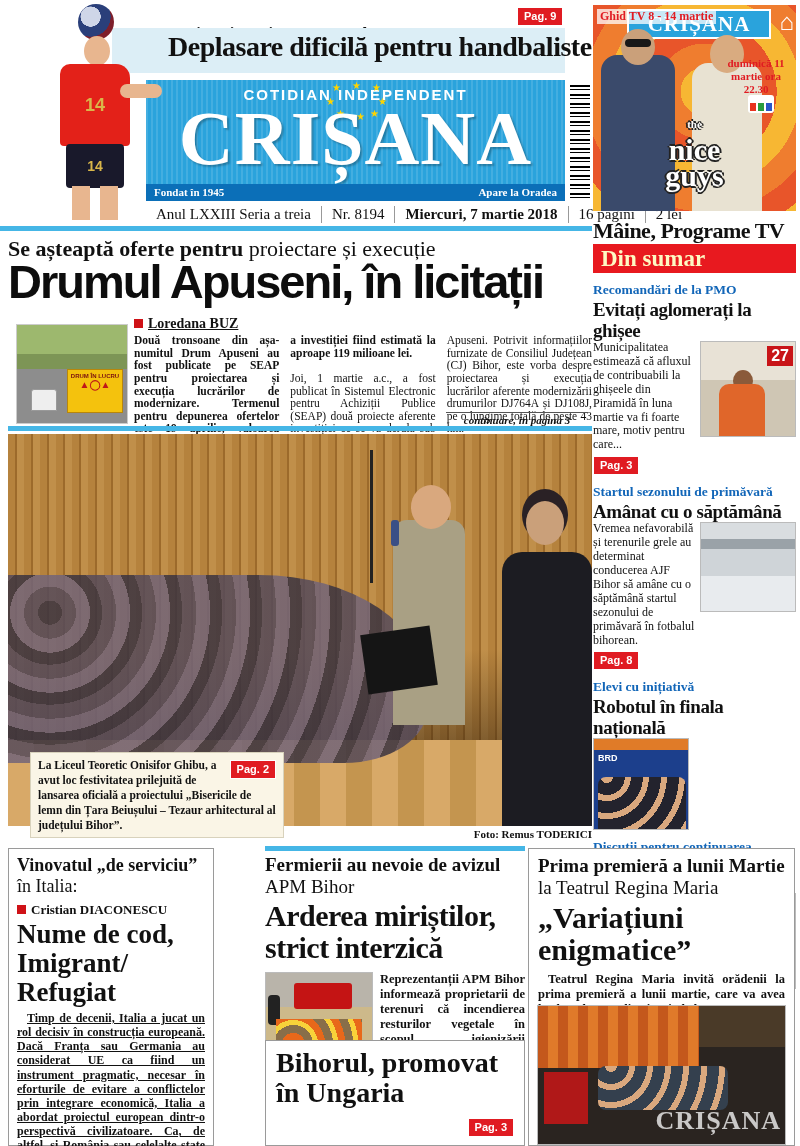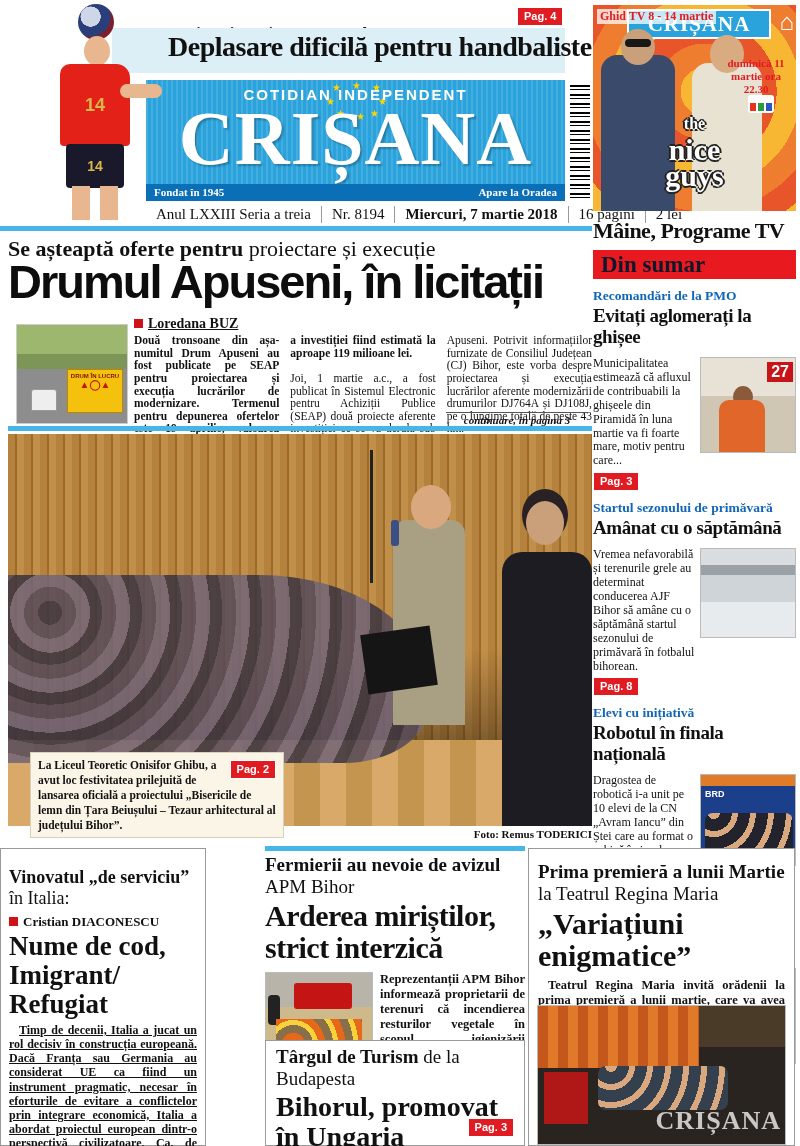--- a/index.html
+++ b/index.html
@@ -112,69 +112,69 @@
     display:flex; align-items:flex-end; gap:2px; padding:2px; }
   #tv-logo i { flex:1; height:8px; } 
   #fig-left { position:absolute; left:8px; top:50px; width:74px; height:156px; background:#3a4a6b; border-radius:16px 16px 0 0; }
   #fig-left .h { position:absolute; left:20px; top:-26px; width:34px; height:36px; border-radius:50%; background:#caa07a; }
   #fig-left .g { position:absolute; left:24px; top:-16px; width:26px; height:8px; background:#181818; border-radius:4px; }
   #fig-right { position:absolute; right:34px; top:58px; width:70px; height:148px; background:#e8e2d2; border-radius:16px 16px 0 0; }
   #fig-right .h { position:absolute; left:18px; top:-28px; width:34px; height:38px; border-radius:50%; background:#d9ab80; }
   #movie-title { position:absolute; left:0; bottom:22px; width:100%; text-align:center; color:#fff;
     font:bold 30px/26px "Liberation Serif", serif;
     text-shadow:-2px 0 #222, 2px 0 #222, 0 -2px #222, 0 2px #222; }
-  #movie-title .small { font-size:16px; display:block; }
+  #movie-title .small { font-size:11px; display:block; }
   #tv-caption { margin-top:7px; font:bold 22px "Liberation Serif", serif; letter-spacing:-0.5px; }
-  #din-sumar { margin-top:6px; background:#e8191f; color:#0f172a;
+  #din-sumar { background:#e8191f; color:#fef9c3;
     font:bold 23px/27px "Liberation Serif", serif; padding:1px 8px; }
   .sum-item { margin-top:9px; }
   .sum-kicker { color:#1266b8; font:bold 13.5px "Liberation Serif", serif; }
   .sum-title { font:bold 19px/21px "Liberation Serif", serif; letter-spacing:-0.4px; margin-top:1px; }
-  .sum-row { display:flex; gap:5px; margin-top:10px; }
+  .sum-row { display:flex; gap:5px; margin-top:0; }
   .sum-body { flex:1; font:12px/1.16 "Liberation Serif", serif; }
   .sum-body .badge { margin-top:4px; }
   .sum-img { width:96px; flex:none; border:1px solid #bbb; position:relative; overflow:hidden; }
   #img-ghisee { height:96px; background:linear-gradient(180deg,#e8e2d6 0 40%, #cfc6b4 40% 100%); }
   #img-ghisee .p27 { position:absolute; right:2px; top:4px; background:#c81418; color:#fff; font:bold 16px/20px "Liberation Sans", sans-serif; padding:0 4px; }
   #img-ghisee .person { position:absolute; left:18px; bottom:0; width:46px; height:52px; border-radius:10px 10px 0 0; background:#e0662a; }
   #img-ghisee .ph { position:absolute; left:32px; bottom:44px; width:20px; height:22px; border-radius:50%; background:#8a5a3a; }
   #img-snow { height:90px; background:linear-gradient(180deg,#d9dde0 0 18%, #9aa2a8 18% 30%, #cfd4d8 30% 60%, #e8ebee 60% 100%); }
   #img-robot { height:92px; background:linear-gradient(180deg,#e07b28 0 12%, #1c3f8c 12% 100%); }
   #img-robot .brd { position:absolute; left:4px; top:14px; color:#fff; font:bold 9px "Liberation Sans", sans-serif; }
   #img-robot .team { position:absolute; left:4px; bottom:0; width:88px; height:52px;
     background:repeating-radial-gradient(circle at 10% 0%, #d9a87e 0 6px, #23232d 6px 18px); border-radius:8px 8px 0 0; }
   #img-sein { height:96px; background:#2f6fc0; }
   #img-sein .cast { position:absolute; left:0; bottom:14px; width:100%; height:50px;
     background:repeating-radial-gradient(circle at 12% 8%, #e3b68d 0 7px, #3a3440 7px 20px); }
   #img-sein .logo { position:absolute; right:2px; bottom:0; color:#e8d21a; background:#c81418;
     font:bold italic 12px "Liberation Serif", serif; padding:0 3px; transform:rotate(-4deg); }
   
   .boxed { border:1px solid #9a9a9a; background:#fff; }
-  #bl-box { left:0; top:848px; width:206px; height:298px; padding:18px 8px; }
+  #bl-box { left:8px; top:848px; width:206px; height:298px; padding:6px 8px; }
   .sec-kicker { font:18px "Liberation Serif", serif; }
   #bl-title { font:bold 27px/29px "Liberation Serif", serif; margin-top:2px; }
   #bl-byline { margin-top:5px; font:bold 13px "Liberation Serif", serif; }
   #bl-box p { font:bold 12px/1.18 "Liberation Serif", serif; text-align:justify; margin-top:4px; text-indent:10px;text-decoration:underline; }
   #bm-rule { left:265px; top:846px; width:260px; }
   #bm { left:265px; top:854px; width:260px; }
   #bm-title { font:bold 30px/32px "Liberation Serif", serif; letter-spacing:-0.5px; margin-top:2px; }
   #bm-row { display:flex; gap:7px; margin-top:8px; }
   #img-fire { width:108px; height:78px; flex:none; border:1px solid #bbb; position:relative; overflow:hidden;
     background:linear-gradient(180deg,#b9b4aa 0 45%, #cdb98a 45% 100%); }
   #img-fire .truck { position:absolute; left:28px; top:10px; width:58px; height:26px; background:#c41414; border-radius:3px; }
   #img-fire .flame { position:absolute; left:10px; bottom:4px; width:86px; height:26px;
     background:repeating-radial-gradient(circle at 20% 100%, #f8d23a 0 5px, #e8681a 5px 12px, rgba(90,60,30,.6) 12px 20px); }
   #img-fire .fman { position:absolute; left:2px; top:22px; width:12px; height:30px; background:#222; border-radius:4px; }
   #bm-body { flex:1; font:bold 12.5px/1.2 "Liberation Serif", serif; text-align:justify; }
   #bm-details { text-align:right; font:italic 11px "Liberation Serif", serif; margin-top:3px;
     border-top:1px solid #555; width:90px; margin-left:auto; }
   #tour-box { left:265px; top:1040px; width:260px; height:106px; padding:5px 10px; position:absolute; }
   #tour-title { font:bold 28px/30px "Liberation Serif", serif; margin-top:2px; }
   #tour-box .badge { position:absolute; right:10px; bottom:8px; }
-  #br-box { left:528px; top:848px; width:267px; height:298px; padding:12px 9px; }
+  #br-box { left:528px; top:848px; width:267px; height:298px; padding:6px 9px; }
   #br-title { font:bold 30px/32px "Liberation Serif", serif; margin-top:3px; }
   #br-body { font:bold 12.5px/1.2 "Liberation Serif", serif; text-align:justify; margin-top:6px; text-indent:10px; }
   #br-box .badge { float:right; margin-top:2px; }
   #img-theater { position:absolute; left:8px; bottom:0; width:249px; height:140px; overflow:hidden; border:1px solid #bbb;
     background:linear-gradient(180deg,#4a3a28 0 30%, #2a2420 30% 100%); }
   #img-theater .curtain { position:absolute; left:0; top:0; width:65%; height:45%;
     background:repeating-linear-gradient(90deg,#c4581c 0 10px, #e07a2a 10px 20px); }
   #img-theater .table { position:absolute; left:6px; bottom:20px; width:44px; height:52px; background:#b01818; }
   #img-theater .cast { position:absolute; left:60px; bottom:34px; width:130px; height:44px;
     background:repeating-radial-gradient(circle at 10% 0%, #d9a87e 0 6px, #34404e 6px 18px); border-radius:8px; }
@@ -190,21 +190,21 @@
   <div id="player" class="abs">
     <div class="ball"></div>
     <div class="head"></div>
     <div class="jersey">14</div>
     <div class="arm"></div>
     <div class="shorts">14</div>
     <div class="legs"></div>
   </div>
 
   <div id="top-kicker" class="abs">Dacia Mioveni – CSU Oradea</div>
-  <span id="top-badge" class="abs badge">Pag. 4</span>
+  <span id="top-badge" class="abs badge">Pag. 9</span>
   <div id="top-band" class="abs"></div>
   <div id="top-headline" class="abs">Deplasare dificilă pentru handbaliste</div>
 
   <div id="masthead" class="abs">
     <div id="tagline" class="abs">COTIDIAN INDEPENDENT</div>
     <span>
       <span class="eu-star" style="left:186px;top:2px;">★</span>
       <span class="eu-star" style="left:206px;top:0px;">★</span>
       <span class="eu-star" style="left:226px;top:2px;">★</span>
       <span class="eu-star" style="left:180px;top:16px;">★</span>
@@ -325,24 +325,20 @@
           <span class="badge">Pag. 8</span>
         </div>
         <div class="sum-img" id="img-snow"></div>
       </div>
     </div>
 
     <div class="sum-item">
       <div class="sum-kicker">Elevi cu inițiativă</div>
       <div class="sum-title">Robotul în finala națională</div>
       <div class="sum-row">
-        <div class="sum-body">
-          <span>Dragostea de robotică i-a unit pe 10 elevi de la CN „Avram Iancu” din Ștei care au format o echipă în jurul acestei pasiuni.</span><br>
-          <span class="badge">Pag. 11</span>
-        </div>
         <div class="sum-img" id="img-robot">
           <div class="brd">BRD</div>
           <div class="team"></div>
         </div>
       </div>
     </div>
 
     <div class="sum-item">
       <div class="sum-kicker">Discuții pentru continuarea serialului</div>
       <div class="sum-title">Se reia „Seinfeld”?!</div>
@@ -384,23 +380,20 @@
         <div class="fman"></div>
         <div class="flame"></div>
       </div>
       <div>
         <div id="bm-body">Reprezentanții APM Bihor informează proprietarii de terenuri că incendierea resturilor vegetale în scopul igienizării terenurilor este  strict interzisă, dacă nu se respectă prevederile legale.</div>
         <div id="bm-details">Detalii în pag. 5</div>
       </div>
     </div>
   </div>
   <div id="tour-box" class="boxed">
-    <div class="sec-kicker kick" style="font-size:19px;">
-      <b>Târgul de Turism</b><span> de la Budapesta</span>
-    </div>
     <div id="tour-title">Bihorul, promovat în Ungaria</div>
     <span class="badge">Pag. 3</span>
   </div>
 
   <div id="br-box" class="abs boxed">
     <div class="sec-kicker kick" style="font-size:19px;line-height:22px;">
       <b>Prima premieră a lunii Martie</b><br>
       <span>la Teatrul Regina Maria</span>
     </div>
     <div id="br-title">„Variațiuni enigmatice”</div>

